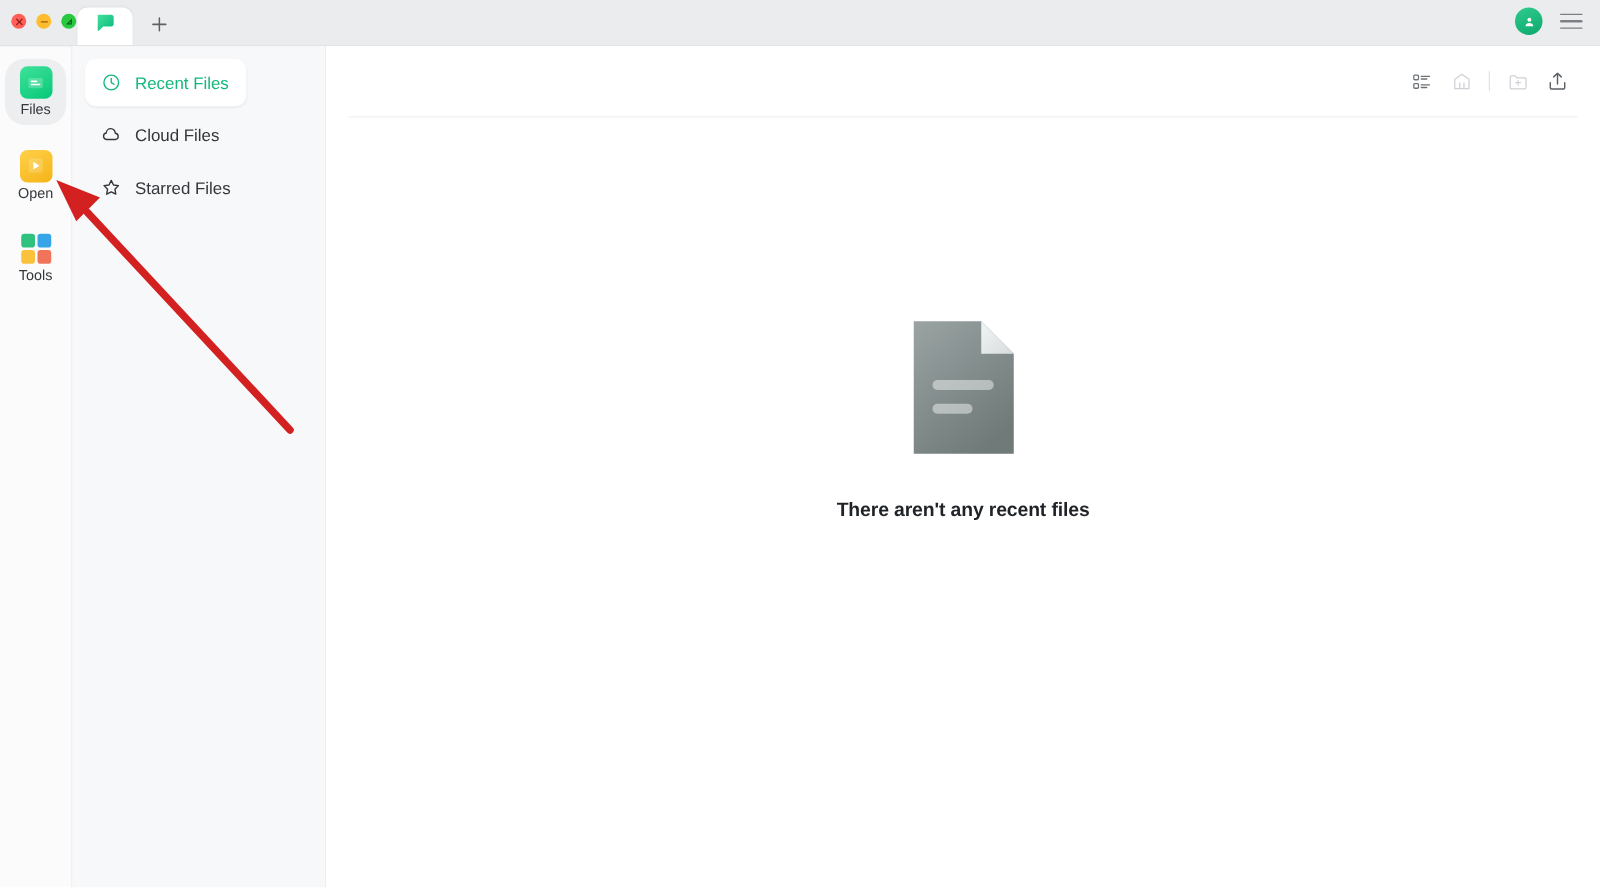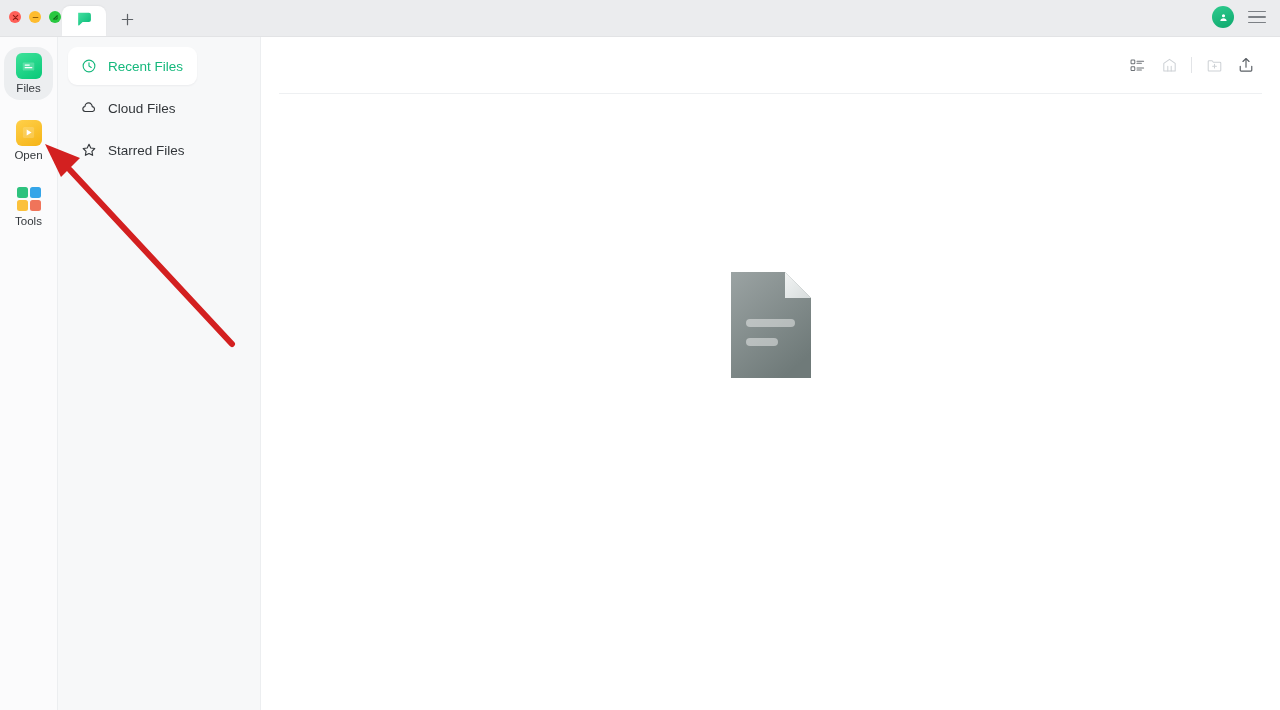--- a/index.html
+++ b/index.html
@@ -517,20 +517,21 @@
                 <stop offset="0%" stop-color="#f2f4f4"></stop>
                 <stop offset="100%" stop-color="#d7dcdc"></stop>
               </linearGradient>
             </defs>
             <path d="M2 2 h54 l26 26 v80 H2 Z" fill="url(#docg)"></path>
             <path d="M56 2 l26 26 H56 Z" fill="url(#foldg)"></path>
             <rect x="17" y="49" width="49" height="8" rx="4" fill="#ffffff" opacity="0.45"></rect>
             <rect x="17" y="68" width="32" height="8" rx="4" fill="#ffffff" opacity="0.45"></rect>
           </svg>
         </div>
+        <div class="empty-title">There aren't any recent files</div>
       </div>
 
     </div>
   </div>
 
   <svg class="annotation" viewBox="0 0 1280 710">
     <line x1="232" y1="344" x2="70" y2="170" stroke="#d32020" stroke-width="6" stroke-linecap="round"></line>
     <path d="M45 144 L80 158 L61 177 Z" fill="#d32020"></path>
   </svg>
 

